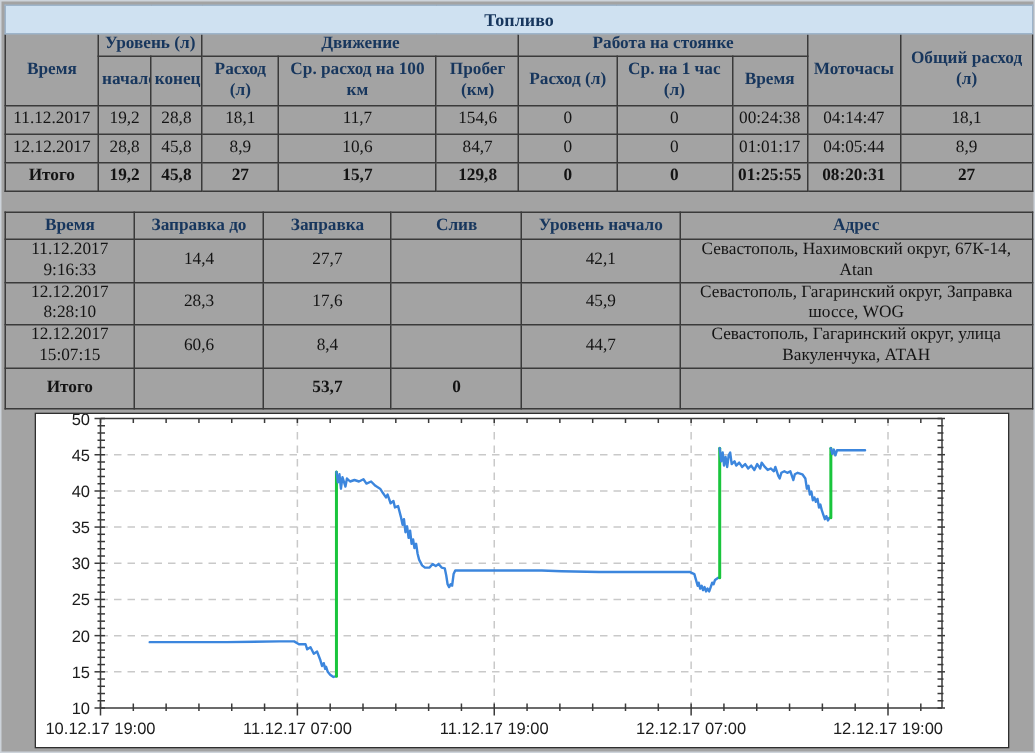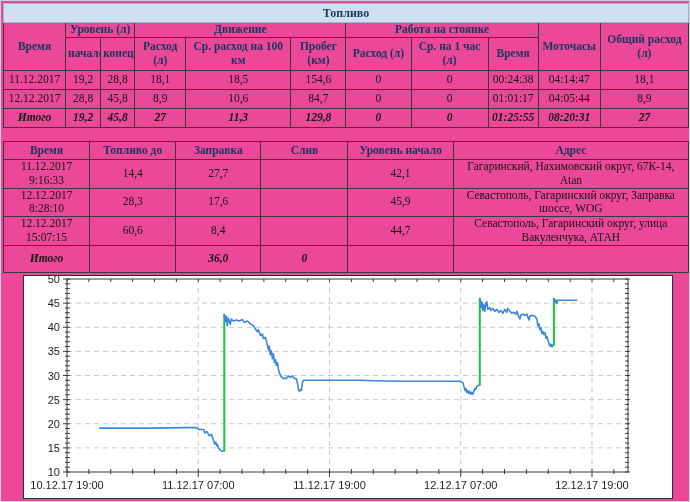--- a/index.html
+++ b/index.html
@@ -1,32 +1,32 @@
 <!DOCTYPE html>
 <html><head>
 <meta charset="utf-8">
 <style>
   html,body{margin:0;padding:0;background:#fff;}
-  .page{position:relative;width:690px;height:502px;background:#ec4899;overflow:hidden;
+  .page{position:relative;width:690px;height:502px;background:#a3a3a3;overflow:hidden;
         font-family:"Liberation Serif",serif;border:1px solid #cdd3da;box-sizing:border-box;}
   table{border-collapse:collapse;table-layout:fixed;position:absolute;left:2px;}
   .t1{top:2px;width:686px;}
   .t2{top:140px;width:686px;}
   td{border:1px solid #3a3a3a;text-align:center;vertical-align:middle;
      padding:0 2px;font-size:11.5px;color:#141414;line-height:1.2;overflow:hidden;}
   tr.title-row td{background:#cfe1f1;border-color:#9db4ca;color:#17365d;
      font-weight:bold;height:16px;font-size:12px;}
   tr.hdr td{font-weight:bold;color:#17365d;}
   .t1 tr.hdr1 td{height:14px;}
   .t1 tr.hdr2 td{height:32px;}
   .t1 tbody td{height:18px;}
   .t2 tr.hdr td{height:17px;}
   .t2 tbody td{height:26px;}
   .t2 tbody td.c0{white-space:pre-line;}
-  tr.total td{font-weight:bold;font-style:italic;}
+  tr.total td{font-weight:bold;}
   .chart{position:absolute;left:22px;top:274px;width:648px;height:222px;
          border:1px solid #2f2f2f;background:#fff;}
   .chart svg{display:block;}
   .axlbl{font-family:"Liberation Sans",sans-serif;font-size:11px;fill:#1c1c1c;}
 </style>
 </head>
 <body>
 
 <div class="page">
 
@@ -66,21 +66,21 @@
         <td>Ср. на 1 час (л)</td>
         <td>Время</td>
       </tr>
     </tbody>
     <tbody id="t1-body">
         <tr>
           <td class="c0">11.12.2017</td>
           <td>19,2</td>
           <td>28,8</td>
           <td>18,1</td>
-          <td>18,5</td>
+          <td>11,7</td>
           <td>154,6</td>
           <td>0</td>
           <td>0</td>
           <td>00:24:38</td>
           <td>04:14:47</td>
           <td>18,1</td>
         </tr>
         <tr>
           <td class="c0">12.12.2017</td>
           <td>28,8</td>
@@ -92,21 +92,21 @@
           <td>0</td>
           <td>01:01:17</td>
           <td>04:05:44</td>
           <td>8,9</td>
         </tr>
         <tr class="total">
           <td class="c0">Итого</td>
           <td>19,2</td>
           <td>45,8</td>
           <td>27</td>
-          <td>11,3</td>
+          <td>15,7</td>
           <td>129,8</td>
           <td>0</td>
           <td>0</td>
           <td>01:25:55</td>
           <td>08:20:31</td>
           <td>27</td>
         </tr>
       </tbody>
   </table>
 
@@ -115,36 +115,36 @@
       <col style="width:86px">
         <col style="width:86px">
         <col style="width:85px">
       <col style="width:87px">
         <col style="width:105px">
         <col style="width:235px">
     </colgroup>
     <tbody>
       <tr class="hdr">
         <td>Время</td>
-        <td>Топливо до</td>
+        <td>Заправка до</td>
         <td>Заправка</td>
         <td>Слив</td>
         <td>Уровень начало</td>
         <td>Адрес</td>
       </tr>
     </tbody>
     <tbody id="t2-body">
         <tr>
           <td class="c0">11.12.2017
 9:16:33</td>
           <td>14,4</td>
           <td>27,7</td>
           <td></td>
           <td>42,1</td>
-          <td>Гагаринский, Нахимовский округ, 67К-14, Atan</td>
+          <td>Севастополь, Нахимовский округ, 67К-14, Atan</td>
         </tr>
         <tr>
           <td class="c0">12.12.2017
 8:28:10</td>
           <td>28,3</td>
           <td>17,6</td>
           <td></td>
           <td>45,9</td>
           <td>Севастополь, Гагаринский округ, Заправка шоссе, WOG</td>
         </tr>
@@ -153,21 +153,21 @@
 15:07:15</td>
           <td>60,6</td>
           <td>8,4</td>
           <td></td>
           <td>44,7</td>
           <td>Севастополь, Гагаринский округ, улица Вакуленчука, АТАН</td>
         </tr>
         <tr class="total">
           <td class="c0">Итого</td>
           <td></td>
-          <td>36,0</td>
+          <td>53,7</td>
           <td>0</td>
           <td></td>
           <td></td>
         </tr>
       </tbody>
   </table>
 
   <div class="chart">
     <svg id="chart-svg" width="646" height="220" viewBox="0 0 646 220">
         <g stroke="#c9c9c9" stroke-width="1" stroke-dasharray="5 4">

